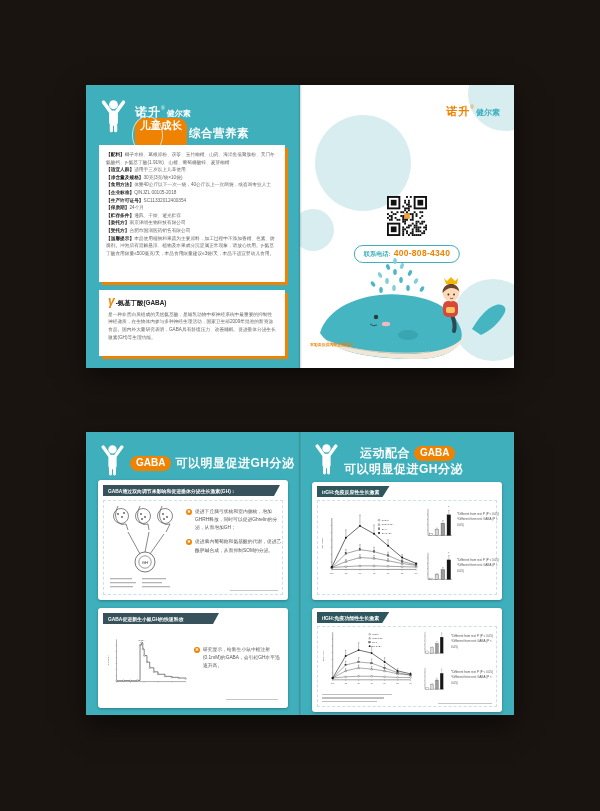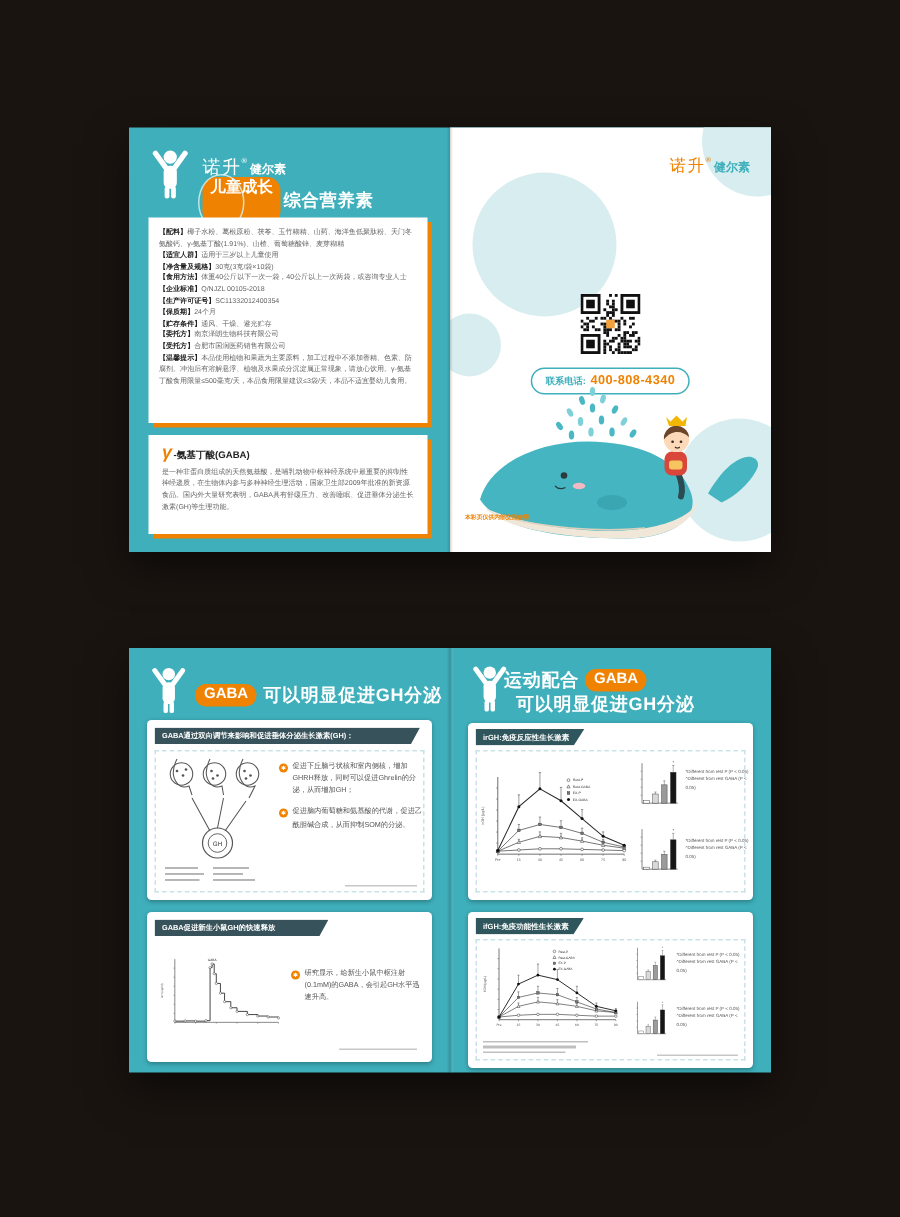--- a/index.html
+++ b/index.html
@@ -11,21 +11,21 @@
   .fold{position:absolute;left:212px;top:0;bottom:0;width:4px;
         background:linear-gradient(90deg,rgba(0,0,0,0),rgba(0,0,0,.16) 50%,rgba(255,255,255,.12));}
   .page{position:absolute;top:0;width:214px;height:283px;}
   .pgL{left:0;} .pgR{left:214px;}
 
   
   .person{position:absolute;}
   #p1-person{left:14px;top:15px;width:27px;height:33px;}
   .brand-line{position:absolute;color:#fff;white-space:nowrap;}
   #p1-brand{left:49px;top:17px;}
-  .brand-name{font-size:12px;font-weight:400;letter-spacing:1px;}
+  .brand-name{font-size:12px;font-weight:700;letter-spacing:1px;}
   .brand-reg{font-size:5px;vertical-align:super;}
   .brand-sub{font-size:8px;font-weight:700;margin-left:2px;}
   #p1-title{position:absolute;left:49px;top:33px;display:flex;align-items:center;gap:2px;}
   .hl-pill{position:relative;background:#ef8200;color:#fff;font-weight:800;font-size:10.5px;
            padding:1px 5px 18px;border-radius:9px;line-height:1.2;}
   .hl-pill::after{content:'';position:absolute;left:-3px;top:-2px;width:55%;height:calc(100% + 4px);
            border:1px solid rgba(214,238,240,.85);border-radius:50%;pointer-events:none;}
   .t1-rest{color:#fff;font-weight:800;font-size:11.5px;letter-spacing:.5px;}
   .obox{position:absolute;background:#fff;box-shadow:3px 3px 0 #ef8200;}
   #spec-box{left:13px;top:60px;width:186px;height:137px;padding:6px 7px;overflow:hidden;}
@@ -433,21 +433,21 @@
 
     <div class="page pgR">
       <svg class="person" style="left:14px;top:12px;width:25px;height:31px;" viewBox="0 0 24 30">
         <circle cx="12" cy="4.3" r="4" fill="#fff"></circle>
         <path d="M3,2 L9.5,11" stroke="#fff" stroke-width="3.2" stroke-linecap="round"></path>
         <path d="M21,2 L14.5,11" stroke="#fff" stroke-width="3.2" stroke-linecap="round"></path>
         <rect x="8" y="9.5" width="8" height="14" rx="3.6" fill="#fff"></rect>
         <rect x="8.6" y="22" width="2.9" height="7.4" rx="1.4" fill="#fff"></rect>
         <rect x="12.5" y="22" width="2.9" height="7.4" rx="1.4" fill="#fff"></rect>
       </svg>
-      <div class="hdr-row" style="left:36px;top:13px;justify-content:flex-end;">
+      <div class="hdr-row" style="left:60px;top:13px;justify-content:flex-end;">
         <span class="hdr-txt">运动配合</span>
         <span class="gaba-pill">GABA</span>
       </div>
       <div class="hdr-row" style="left:44px;top:29px;text-align:right;">
         <span class="hdr-txt">可以明显促进GH分泌</span>
       </div>
 
       <div class="wbox" id="ex-box1" style="left:12px;top:50px;width:190px;height:118px;">
         <div class="tab">irGH:免疫反应性生长激素</div>
         <div class="dashed" style="top:18px;"></div>

